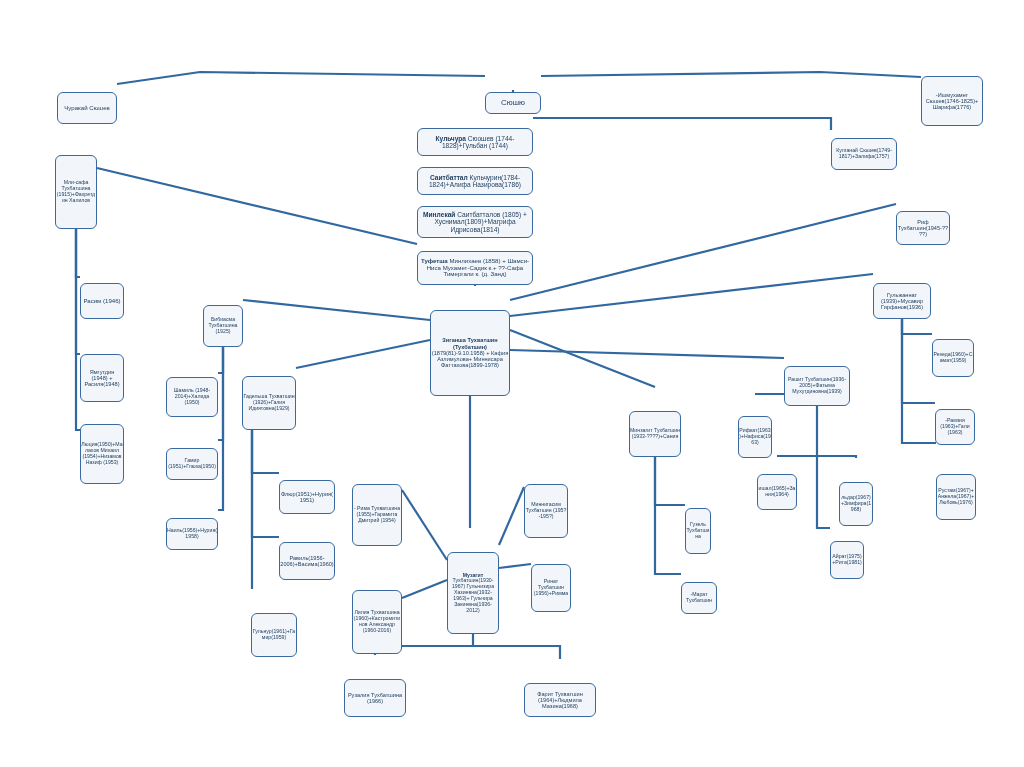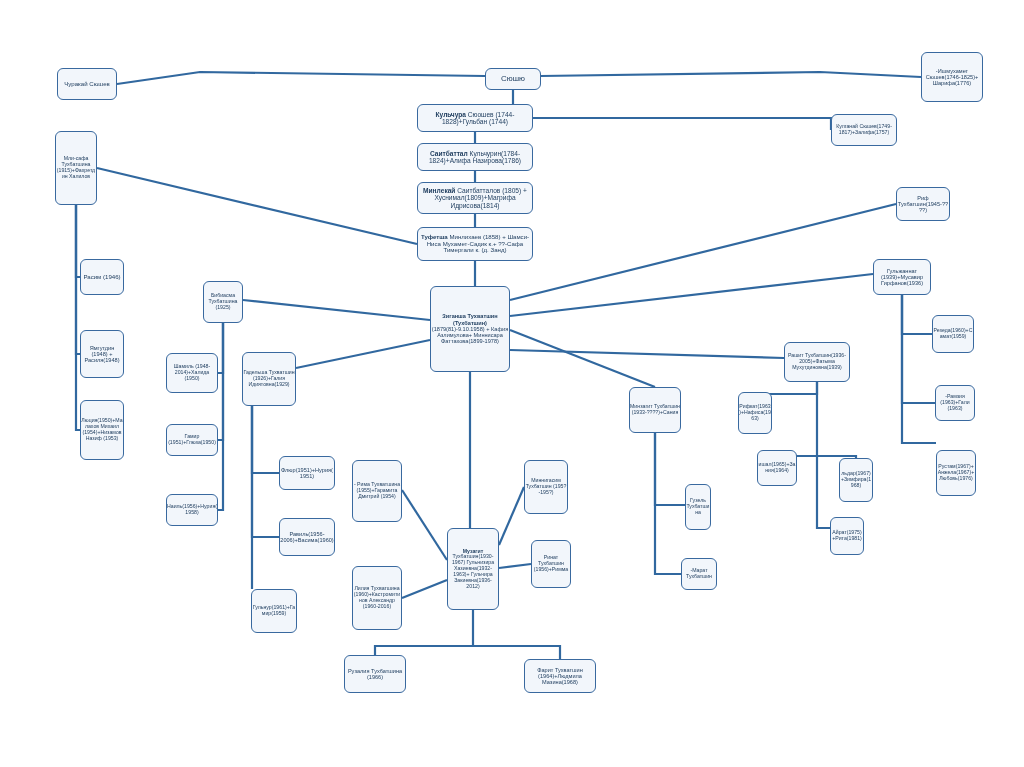--- a/index.html
+++ b/index.html
@@ -20,20 +20,21 @@
     color:#1b3a5c;
     display:flex;
     align-items:center;
     justify-content:center;
     text-align:center;
     padding:2px 0;
     line-height:1.12;
     overflow:hidden;
     word-break:break-word;
     hyphens:auto;
+    margin-top:24px;
   }
   .node span{display:block;width:100%;}
   .n-bold{font-weight:bold;}
   .s5{font-size:5.2px;}
   .s55{font-size:5.6px;}
   .s6{font-size:6.1px;}
   .s65{font-size:6.6px;}
   .s8{font-size:7.9px;}
 </style>
 </head>

